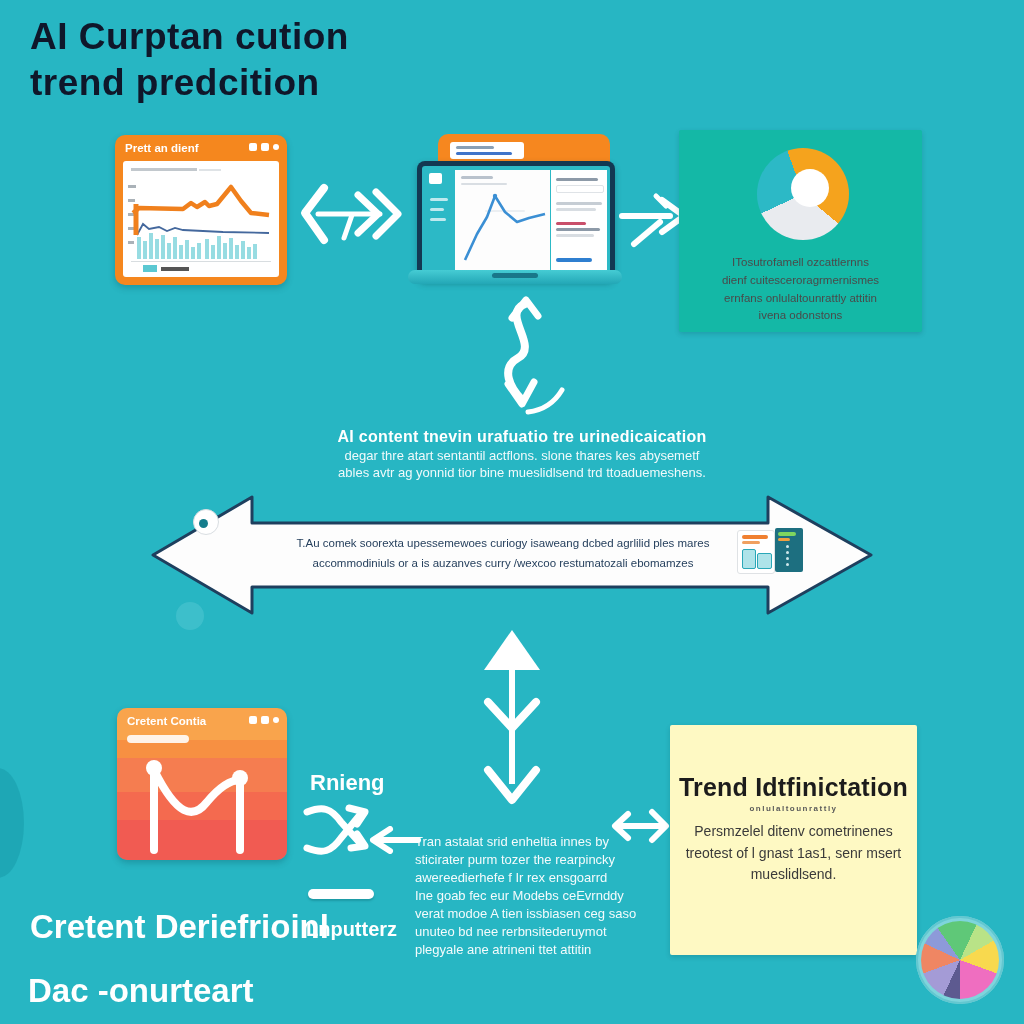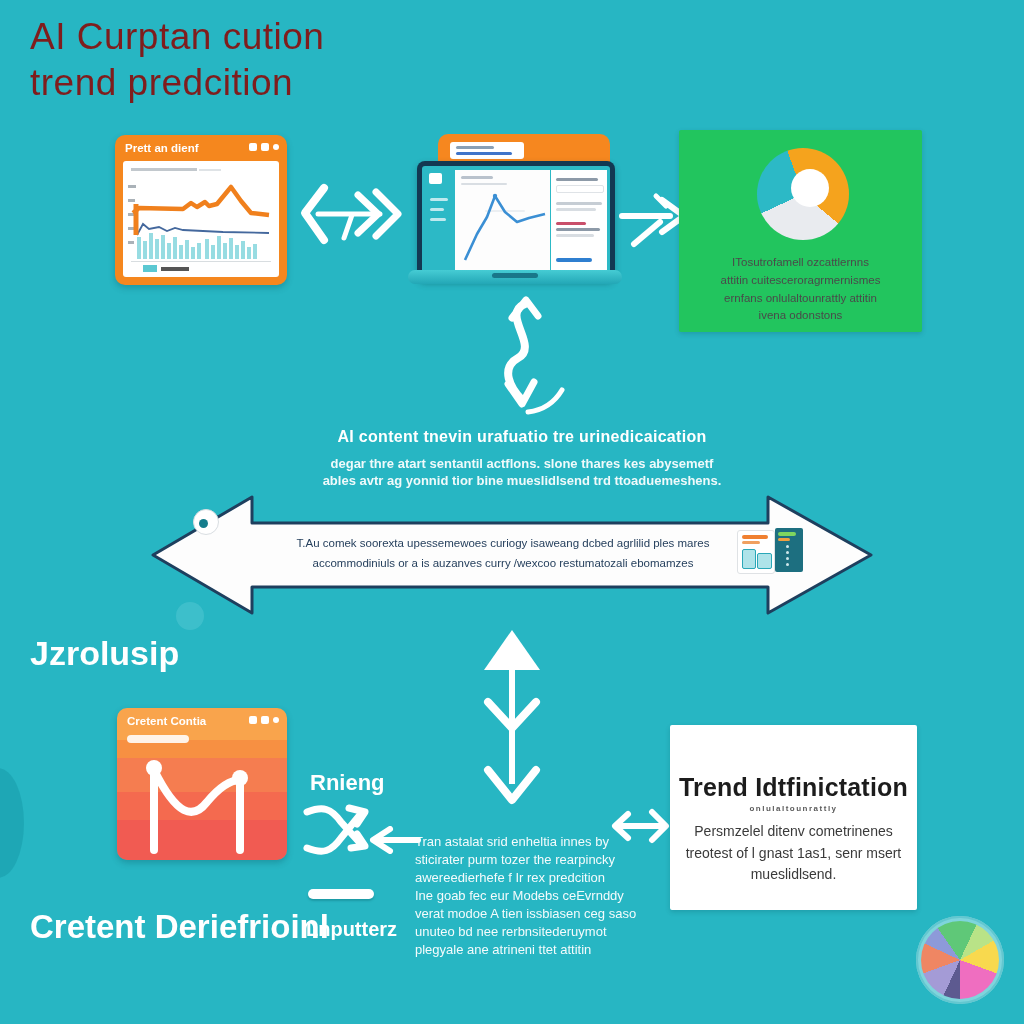--- a/index.html
+++ b/index.html
@@ -1,31 +1,31 @@
 <!DOCTYPE html>
 <html><head>
 <meta charset="utf-8">
 <style>
   html,body{margin:0;padding:0;background:#0f6f7a;}
   #canvas{position:relative;width:1024px;height:1024px;overflow:hidden;
     background:#27b6c3;font-family:"Liberation Sans",sans-serif;}
   .abs{position:absolute;}
 
   
-  .main-title{left:30px;top:14px;font-size:37px;font-weight:normal;line-height:1.24;color:#7f1d1d;letter-spacing:.5px;}
+  .main-title{left:30px;top:14px;font-size:37px;font-weight:bold;line-height:1.24;color:#0f172a;letter-spacing:.5px;}
   .section-label{left:30px;top:634px;font-size:34px;font-weight:bold;color:#fff;}
   .bottom-label-1{left:30px;top:908px;font-size:33px;font-weight:bold;color:#fff;}
   .bottom-label-2{left:28px;top:972px;font-size:33px;font-weight:bold;color:#fff;}
   .rnieng{left:310px;top:770px;font-size:22px;font-weight:bold;color:#fff;}
   .lnputterz{left:306px;top:918px;font-size:20px;font-weight:bold;color:#fff;}
 
   
   .mid-block{left:312px;top:428px;width:420px;text-align:center;color:#fff;}
   .mid-heading{font-size:16px;font-weight:bold;letter-spacing:.3px;}
-  .mid-sub{font-size:13px;line-height:1.34;margin-top:9px;color:rgba(255,255,255,.93);font-weight:bold;}
+  .mid-sub{font-size:13px;line-height:1.34;margin-top:1px;color:rgba(255,255,255,.93);}
 
   
   .card1{left:115px;top:135px;width:172px;height:150px;background:#f5871e;border-radius:10px;
     box-shadow:0 3px 6px rgba(0,60,70,.25);}
   .card-header{position:absolute;left:10px;top:7px;font-size:11.5px;font-weight:bold;color:#fff;}
   .win-icons{position:absolute;right:8px;top:8px;display:flex;gap:4px;align-items:center;}
   .win-icons i{display:block;width:8px;height:8px;background:#fff;border-radius:2px;}
   .win-icons i.dot{width:6px;height:6px;border-radius:50%;}
   .card1-body{position:absolute;left:8px;top:26px;width:156px;height:116px;background:#fff;border-radius:3px;}
 
@@ -36,21 +36,21 @@
   .screen{left:417px;top:161px;width:198px;height:120px;background:#133852;border-radius:8px;
     box-shadow:0 3px 6px rgba(0,50,60,.3);}
   .display{position:absolute;left:5px;top:5px;width:188px;height:110px;background:#2cb9c6;border-radius:3px;overflow:hidden;}
   .panel-main{position:absolute;left:33px;top:4px;width:95px;height:102px;background:#fdfdfd;}
   .panel-side{position:absolute;left:129px;top:4px;width:56px;height:102px;background:#ffffff;}
   .laptop-base{left:408px;top:270px;width:214px;height:14px;border-radius:7px;
     background:linear-gradient(#46ccd4,#23a7b6);}
   .base-notch{position:absolute;left:84px;top:3px;width:46px;height:5px;background:#19778a;border-radius:3px;}
 
   
-  .card2{left:679px;top:130px;width:243px;height:202px;background:#22c55e;border-radius:2px;
+  .card2{left:679px;top:130px;width:243px;height:202px;background:#14b8a6;border-radius:2px;
     box-shadow:0 2px 5px rgba(0,60,70,.2);}
   .donut{position:absolute;left:78px;top:18px;width:92px;height:92px;border-radius:50%;
     background:conic-gradient(#f5a31d 0 130deg,#e9ebef 130deg 245deg,#2cb9c6 245deg 340deg,#f5a31d 340deg 360deg);}
   .donut-hole{position:absolute;left:34px;top:21px;width:38px;height:38px;border-radius:50%;background:#fff;}
   .card2-text{position:absolute;left:10px;top:124px;width:223px;text-align:center;
     font-size:11.5px;line-height:1.55;color:#4a4a4a;}
 
   
   .banner-text{left:258px;top:534px;width:490px;text-align:center;font-size:11.5px;line-height:1.7;color:#27415e;}
   .banner-circle{left:193px;top:509px;width:24px;height:24px;background:#fff;border:1px solid #d9dee2;border-radius:50%;}
@@ -61,21 +61,21 @@
   
   .card3{left:117px;top:708px;width:170px;height:152px;border-radius:10px;overflow:hidden;
     box-shadow:0 3px 6px rgba(0,60,70,.25);
     background:linear-gradient(180deg,#f9a44c 0%,#f9a44c 21%,#f79042 21%,#f79042 33%,#f57d50 33%,#f57d50 55%,#f46a4f 55%,#f46a4f 74%,#f15b52 74%,#f15b52 100%);}
   .search-pill{position:absolute;left:10px;top:27px;width:62px;height:8px;background:rgba(255,255,255,.88);border-radius:4px;}
 
   
   .paragraph{left:415px;top:833px;width:225px;font-size:13px;line-height:1.38;color:rgba(255,255,255,.95);}
 
   
-  .card4{left:670px;top:725px;width:247px;height:185px;background:#ffffff;border-radius:2px;
+  .card4{left:670px;top:725px;width:247px;height:230px;background:#fef9c3;border-radius:2px;
     box-shadow:0 2px 5px rgba(0,60,70,.2);text-align:center;}
   .trend-title{margin-top:48px;font-size:25px;font-weight:bold;color:#1c1c1c;letter-spacing:.2px;}
   .trend-sub{margin-top:2px;font-size:8px;letter-spacing:1.5px;color:#5a5a5a;font-weight:bold;}
   .trend-body{margin-top:8px;font-size:14px;line-height:1.55;color:#3a3a3a;}
 
   
   .pie-plate{left:916px;top:916px;width:88px;height:88px;border-radius:50%;background:#7ed5dc;
     box-shadow:inset 0 0 0 2px #63c7d0;}
   .pie{position:absolute;left:5px;top:5px;width:78px;height:78px;border-radius:50%;
     background:conic-gradient(from -35deg,#5fc878 0 60deg,#b9e387 60deg 95deg,#f8d94e 95deg 145deg,#ef6ec0 145deg 215deg,#5d5a90 215deg 240deg,#a49bd6 240deg 285deg,#ef8663 285deg 330deg,#8d9ad9 330deg 360deg);}
@@ -201,21 +201,21 @@
       <path d="M38,8 L48,18" stroke-width="5"></path>
     </g>
   </svg>
 
   <div class="abs card2">
     <div class="donut">
       <div class="donut-hole"></div>
     </div>
     <div class="card2-text">
       <div>ITosutrofamell ozcattlernns</div>
-      <div>attitin cuitesceroragrmernismes</div>
+      <div>dienf cuitesceroragrmernismes</div>
       <div>ernfans onlulaltounrattly attitin</div>
       <div>ivena odonstons</div>
     </div>
   </div>
 
   <svg class="abs" style="left:470px;top:296px;" width="100" height="122" viewBox="0 0 100 122">
     <g stroke="#fff" fill="none" stroke-linecap="round" stroke-linejoin="round">
       <path d="M55,8 C30,18 70,50 48,62 C30,72 40,92 52,104" stroke-width="8"></path>
       <path d="M42,22 L56,4 L68,20" stroke-width="7"></path>
       <path d="M38,88 L52,108 L64,86" stroke-width="7"></path>
@@ -249,21 +249,20 @@
   </div>
   <div class="abs thumb-dark">
     <div class="bar" style="left:3px;top:4px;width:18px;height:4px;background:#7fd65f;"></div>
     <div class="bar" style="left:3px;top:10px;width:12px;height:3px;background:#f0a040;"></div>
     <div class="bar" style="left:11px;top:17px;width:3px;height:3px;background:#cfe6ea;"></div>
     <div class="bar" style="left:11px;top:23px;width:3px;height:3px;background:#cfe6ea;"></div>
     <div class="bar" style="left:11px;top:29px;width:3px;height:3px;background:#cfe6ea;"></div>
     <div class="bar" style="left:11px;top:35px;width:3px;height:3px;background:#cfe6ea;"></div>
   </div>
 
-  <div class="abs section-label">Jzrolusip</div>
 
   <svg class="abs" style="left:478px;top:628px;" width="68" height="188" viewBox="0 0 68 188">
     <polygon points="34,2 6,42 62,42" fill="#fff"></polygon>
     <rect x="31" y="38" width="6" height="118" fill="#fff"></rect>
     <g stroke="#fff" fill="none" stroke-width="8" stroke-linecap="round" stroke-linejoin="round">
       <path d="M10,74 L34,100 L58,74"></path>
       <path d="M10,142 L34,172 L58,142"></path>
     </g>
   </svg>
 
@@ -301,21 +300,21 @@
       <path d="M24,3 L7,14 L24,25"></path>
     </g>
   </svg>
 
   <div class="abs white-dash"></div>
   <div class="abs lnputterz">Lnputterz</div>
 
   <div class="abs paragraph">
     <div>Tran astalat srid enheltia innes by</div>
     <div>sticirater purm tozer the rearpincky</div>
-    <div>awereedierhefe f Ir rex predcition</div>
+    <div>awereedierhefe f Ir rex ensgoarrd</div>
     <div>Ine goab fec eur Modebs ceEvrnddy</div>
     <div>verat modoe A tien issbiasen ceg saso</div>
     <div>unuteo bd nee rerbnsitederuymot</div>
     <div>plegyale ane atrineni ttet attitin</div>
   </div>
 
   <svg class="abs" style="left:610px;top:806px;" width="60" height="40" viewBox="0 0 60 40">
     <g stroke="#fff" fill="none" stroke-width="6" stroke-linecap="round" stroke-linejoin="round">
       <path d="M8,20 H52"></path>
       <path d="M18,8 L5,20 L18,32"></path>
@@ -327,18 +326,19 @@
     <div class="trend-title">Trend Idtfinictation</div>
     <div class="trend-sub">onlulaltounrattly</div>
     <div class="trend-body">
       <div>Persmzelel ditenv cometrinenes</div>
       <div>treotest of l gnast 1as1, senr msert</div>
       <div>mueslidlsend.</div>
     </div>
   </div>
 
   <div class="abs bottom-label-1">Cretent Deriefrioinl</div>
+  <div class="abs bottom-label-2">Dac -onurteart</div>
 
   <div class="abs pie-plate">
     <div class="pie"></div>
   </div>
 
 </div>
 
 </body></html>

